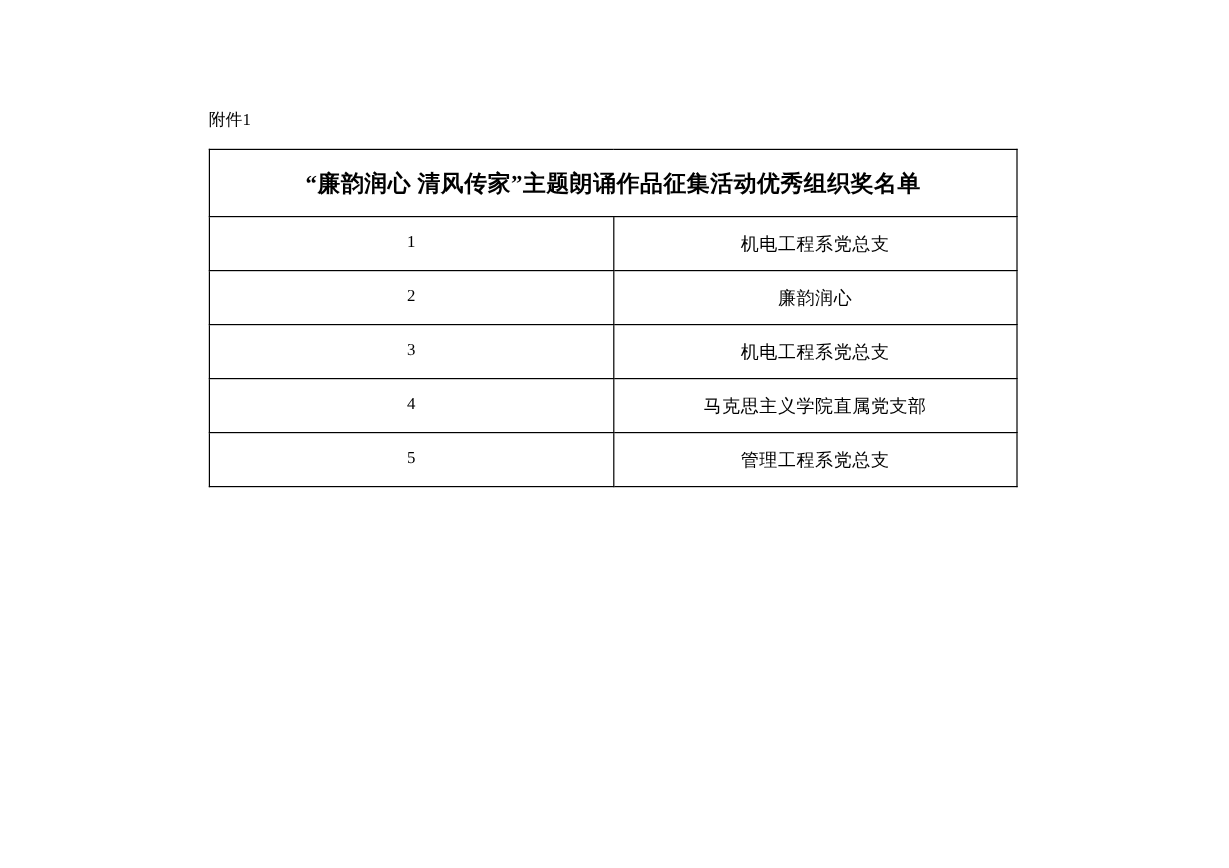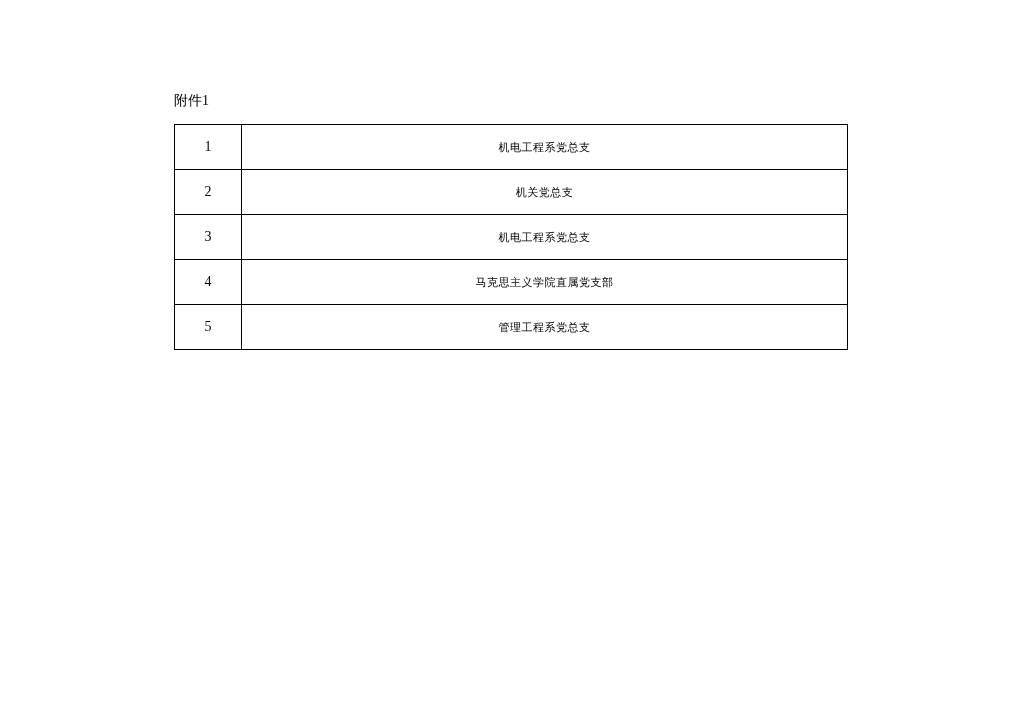--- a/index.html
+++ b/index.html
@@ -55,40 +55,43 @@
     font-weight: bold;
     letter-spacing: 0.5px;
   }
   .idx-cell {
     width: 66px;
     height: 44px;
     font-size: 14px;
   }
   .name-cell {
     height: 44px;
-    font-size: 11px;
+    font-size: 15px;
     letter-spacing: 0.5px;
   }
 </style>
 </head>
 <body>
 
 <div class="page">
 
   <div class="attachment-label">附件1</div>
 
   <table class="award-table">
     <tbody>
       <tr>
+        <td class="title-cell" colspan="2">“廉韵润心  清风传家”主题朗诵作品征集活动优秀组织奖名单</td>
+      </tr>
+      <tr>
         <td class="idx-cell">1</td>
         <td class="name-cell">机电工程系党总支</td>
       </tr>
       <tr>
         <td class="idx-cell">2</td>
-        <td class="name-cell">机关党总支</td>
+        <td class="name-cell">廉韵润心</td>
       </tr>
       <tr>
         <td class="idx-cell">3</td>
         <td class="name-cell">机电工程系党总支</td>
       </tr>
       <tr>
         <td class="idx-cell">4</td>
         <td class="name-cell">马克思主义学院直属党支部</td>
       </tr>
       <tr>

